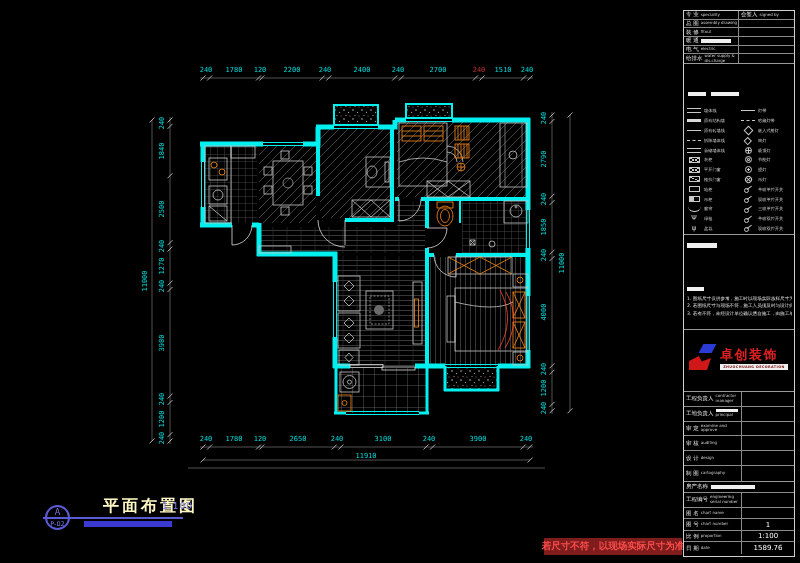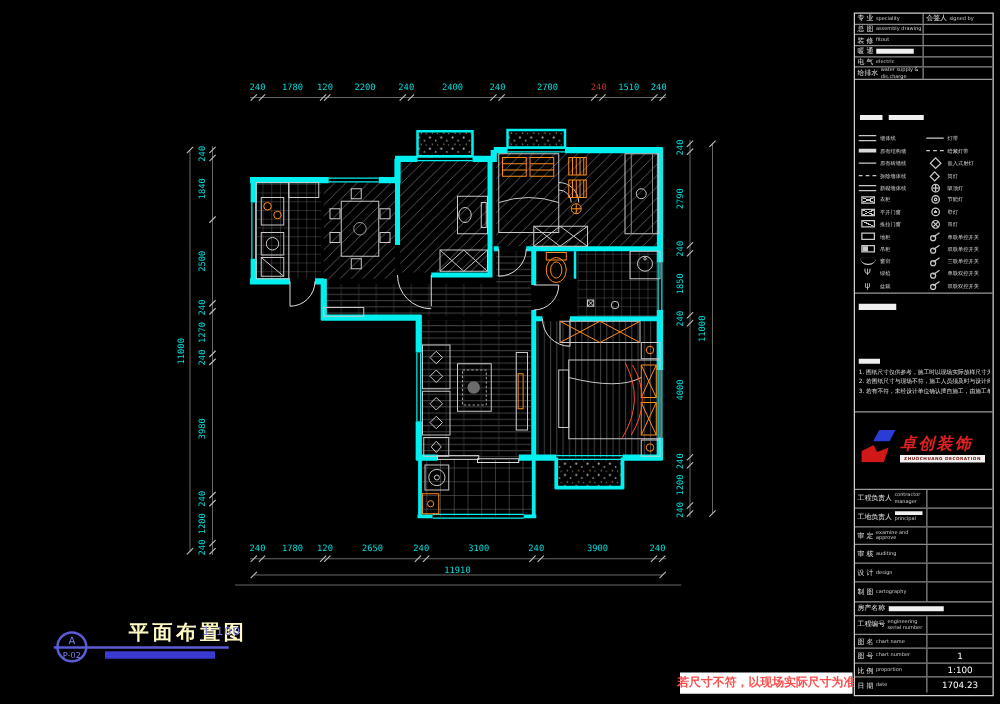--- a/index.html
+++ b/index.html
@@ -11,21 +11,21 @@
   .sheet-label{position:absolute;left:40px;top:494px;width:300px;height:45px;color:#7d7df2;}
   .sheet-circle{position:absolute;left:5px;top:11px;width:25px;height:25px;border:2px solid #5b5bd6;
     border-radius:50%;box-sizing:border-box;}
   .sheet-circle .lt{position:absolute;top:1px;left:0;width:100%;text-align:center;font-size:8px;color:#7d7df2;}
   .sheet-circle .lb{position:absolute;bottom:0px;left:0;width:100%;text-align:center;font-size:6.5px;color:#7d7df2;}
   .sheet-hline{position:absolute;left:3px;top:22.5px;width:140px;height:2px;background:#5b5bd6;}
   .sheet-title{position:absolute;left:42px;top:2px;font-size:16px;font-weight:bold;letter-spacing:3px;color:#fef9c3;margin-left:21px;}
   .sheet-scale{position:absolute;left:122px;top:7px;font-size:9px;color:#7d7df2;letter-spacing:1px;}
   .sheet-underbar{position:absolute;left:44px;top:27px;width:88px;height:6px;background:#3a3ad0;}
   
-  .warnbar{position:absolute;left:544px;top:538px;width:138px;height:17px;background:#ffffff;
+  .warnbar{position:absolute;left:544px;top:538px;width:138px;height:17px;background:#7f1d1d;
     display:flex;align-items:center;justify-content:center;}
   .warnbar span{font-size:9.5px;font-weight:bold;color:#ff4d4d;letter-spacing:0px;white-space:nowrap;}
   
   #tblock{position:absolute;left:683px;top:10px;width:112px;height:547px;border:1px solid #cfcfcf;
     box-sizing:border-box;background:#000;color:#d8d8d8;}
   .sect{position:relative;width:100%;box-sizing:border-box;border-bottom:1px solid #9a9a9a;}
   .row{display:flex;align-items:center;box-sizing:border-box;border-bottom:1px solid #8a8a8a;}
   .row:last-child{border-bottom:none;}
   .cn{font-size:5.5px;color:#e8e8e8;white-space:nowrap;}
   .en{font-size:4px;color:#cfcfcf;line-height:1.15;}
@@ -68,21 +68,21 @@
   .s-switch::after{content:"";position:absolute;left:3px;bottom:3px;width:6px;height:1px;background:#c9c9c9;transform:rotate(-35deg);transform-origin:left bottom;}
   
   #notes{padding:3px 3px 2px 3px;}
   .note-line{font-size:4.6px;color:#e2e2e2;line-height:1.6;white-space:nowrap;overflow:hidden;}
   
   #logo{height:62px;position:relative;}
   .logo-mark{position:absolute;left:5px;top:14px;width:26px;height:26px;}
   .logo-blue{position:absolute;left:12px;top:0;width:13px;height:9px;background:#2a3bd6;transform:skewX(-28deg);}
   .logo-red{position:absolute;left:0;top:6px;width:22px;height:20px;background:#d01818;
     clip-path:polygon(0 55%,45% 30%,58% 58%,100% 40%,82% 100%,0 100%);}
-  .logo-name{position:absolute;left:36px;top:16px;font-size:13px;font-weight:bold;color:#e02020;letter-spacing:1.5px;white-space:nowrap;font-style:italic;}
+  .logo-name{position:absolute;left:36px;top:16px;font-size:13px;font-weight:bold;color:#e02020;letter-spacing:1.5px;white-space:nowrap;}
   .logo-sub{position:absolute;left:36px;top:34px;width:68px;height:6px;background:#f0f0f0;
     display:flex;align-items:center;justify-content:center;}
   .logo-sub span{font-size:3.4px;color:#7a1010;font-weight:bold;letter-spacing:0.4px;white-space:nowrap;}
   
   #personnel .row{height:14.8px;}
   .lab{display:flex;align-items:center;gap:2px;width:58px;min-width:58px;height:100%;
     border-right:1px solid #8a8a8a;box-sizing:border-box;padding-left:2px;}
   .val{flex:1;display:flex;align-items:center;justify-content:center;font-size:7px;color:#fff;}
   #project .prow-name{height:10px;display:flex;align-items:center;gap:3px;padding-left:2px;border-bottom:1px solid #8a8a8a;}
   #project .row.r2{height:15px;}
@@ -661,18 +661,18 @@
             <span class="cn">比  例</span>
         <span class="en">proportion</span>
           </div>
       <div class="val">1:100</div>
     </div>
     <div class="row r1">
       <div class="lab">
             <span class="cn">日  期</span>
         <span class="en">date</span>
           </div>
-      <div class="val">1704.23</div>
+      <div class="val">1589.76</div>
     </div>
   </div>
 
 </div>
 </div>
 
 </body></html>

